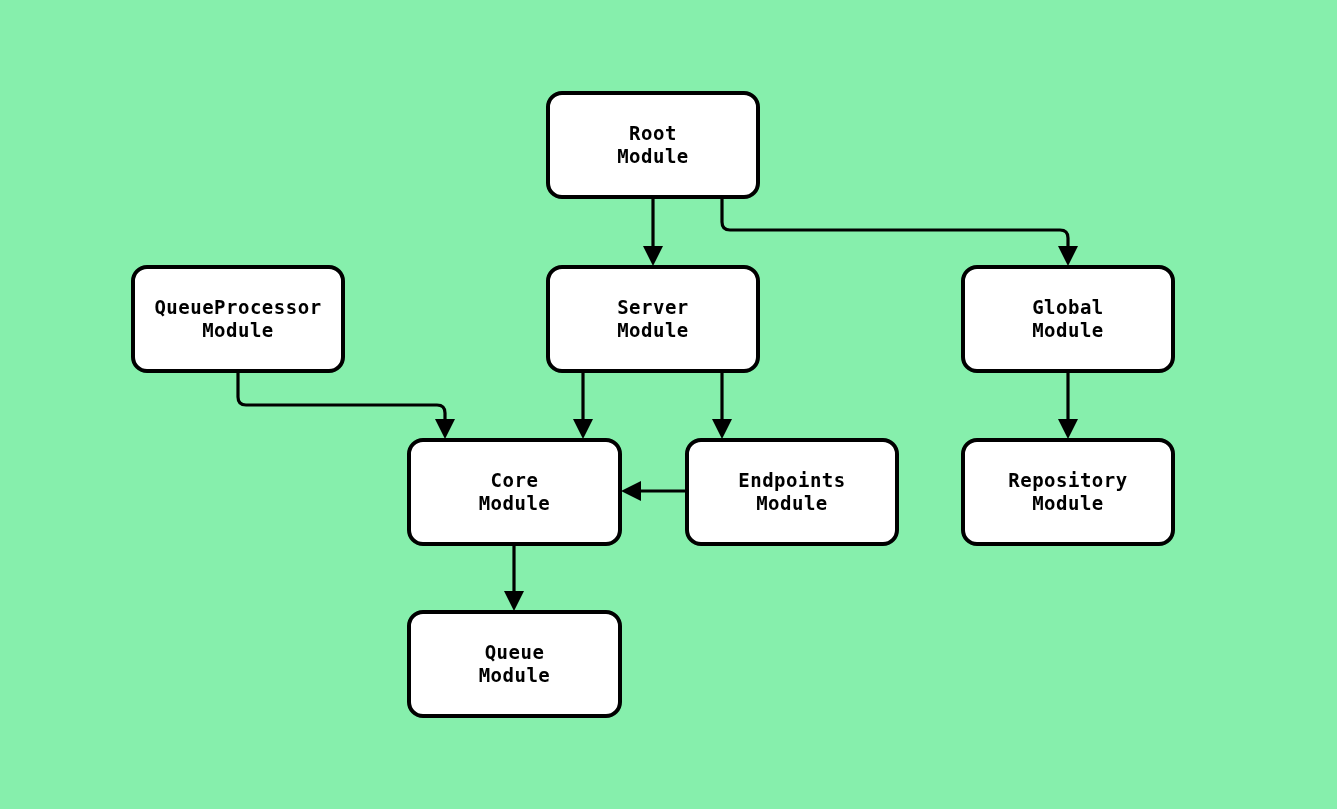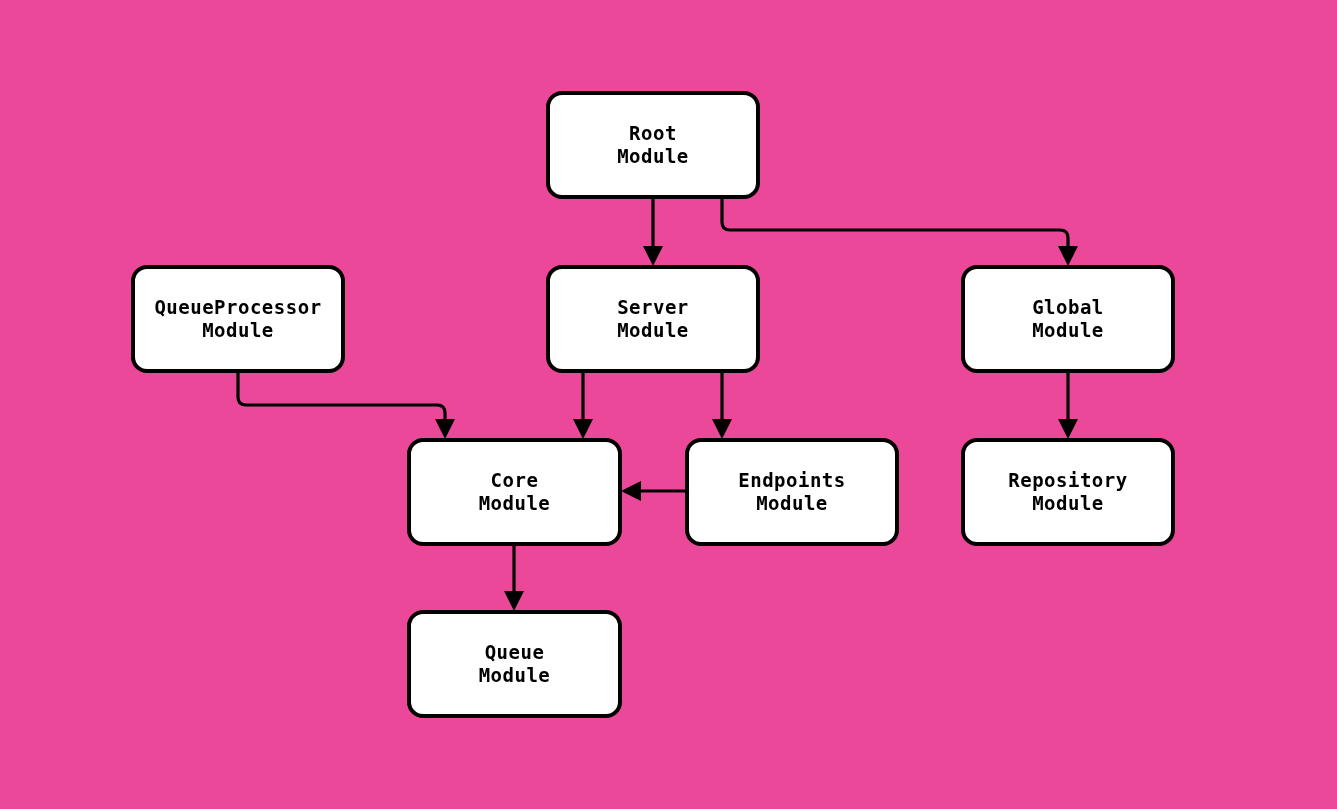--- a/index.html
+++ b/index.html
@@ -10,21 +10,21 @@
   body {
     width: 1337px;
     height: 809px;
     font-family: "DejaVu Sans Mono", "Liberation Mono", monospace;
     overflow: hidden;
   }
   #diagram-canvas {
     position: relative;
     width: 1337px;
     height: 809px;
-    background: #ec4899;
+    background: #86efac;
   }
   svg.diagram-svg {
     position: absolute;
     left: 0;
     top: 0;
     width: 1337px;
     height: 809px;
     display: block;
   }
   .node-box {

